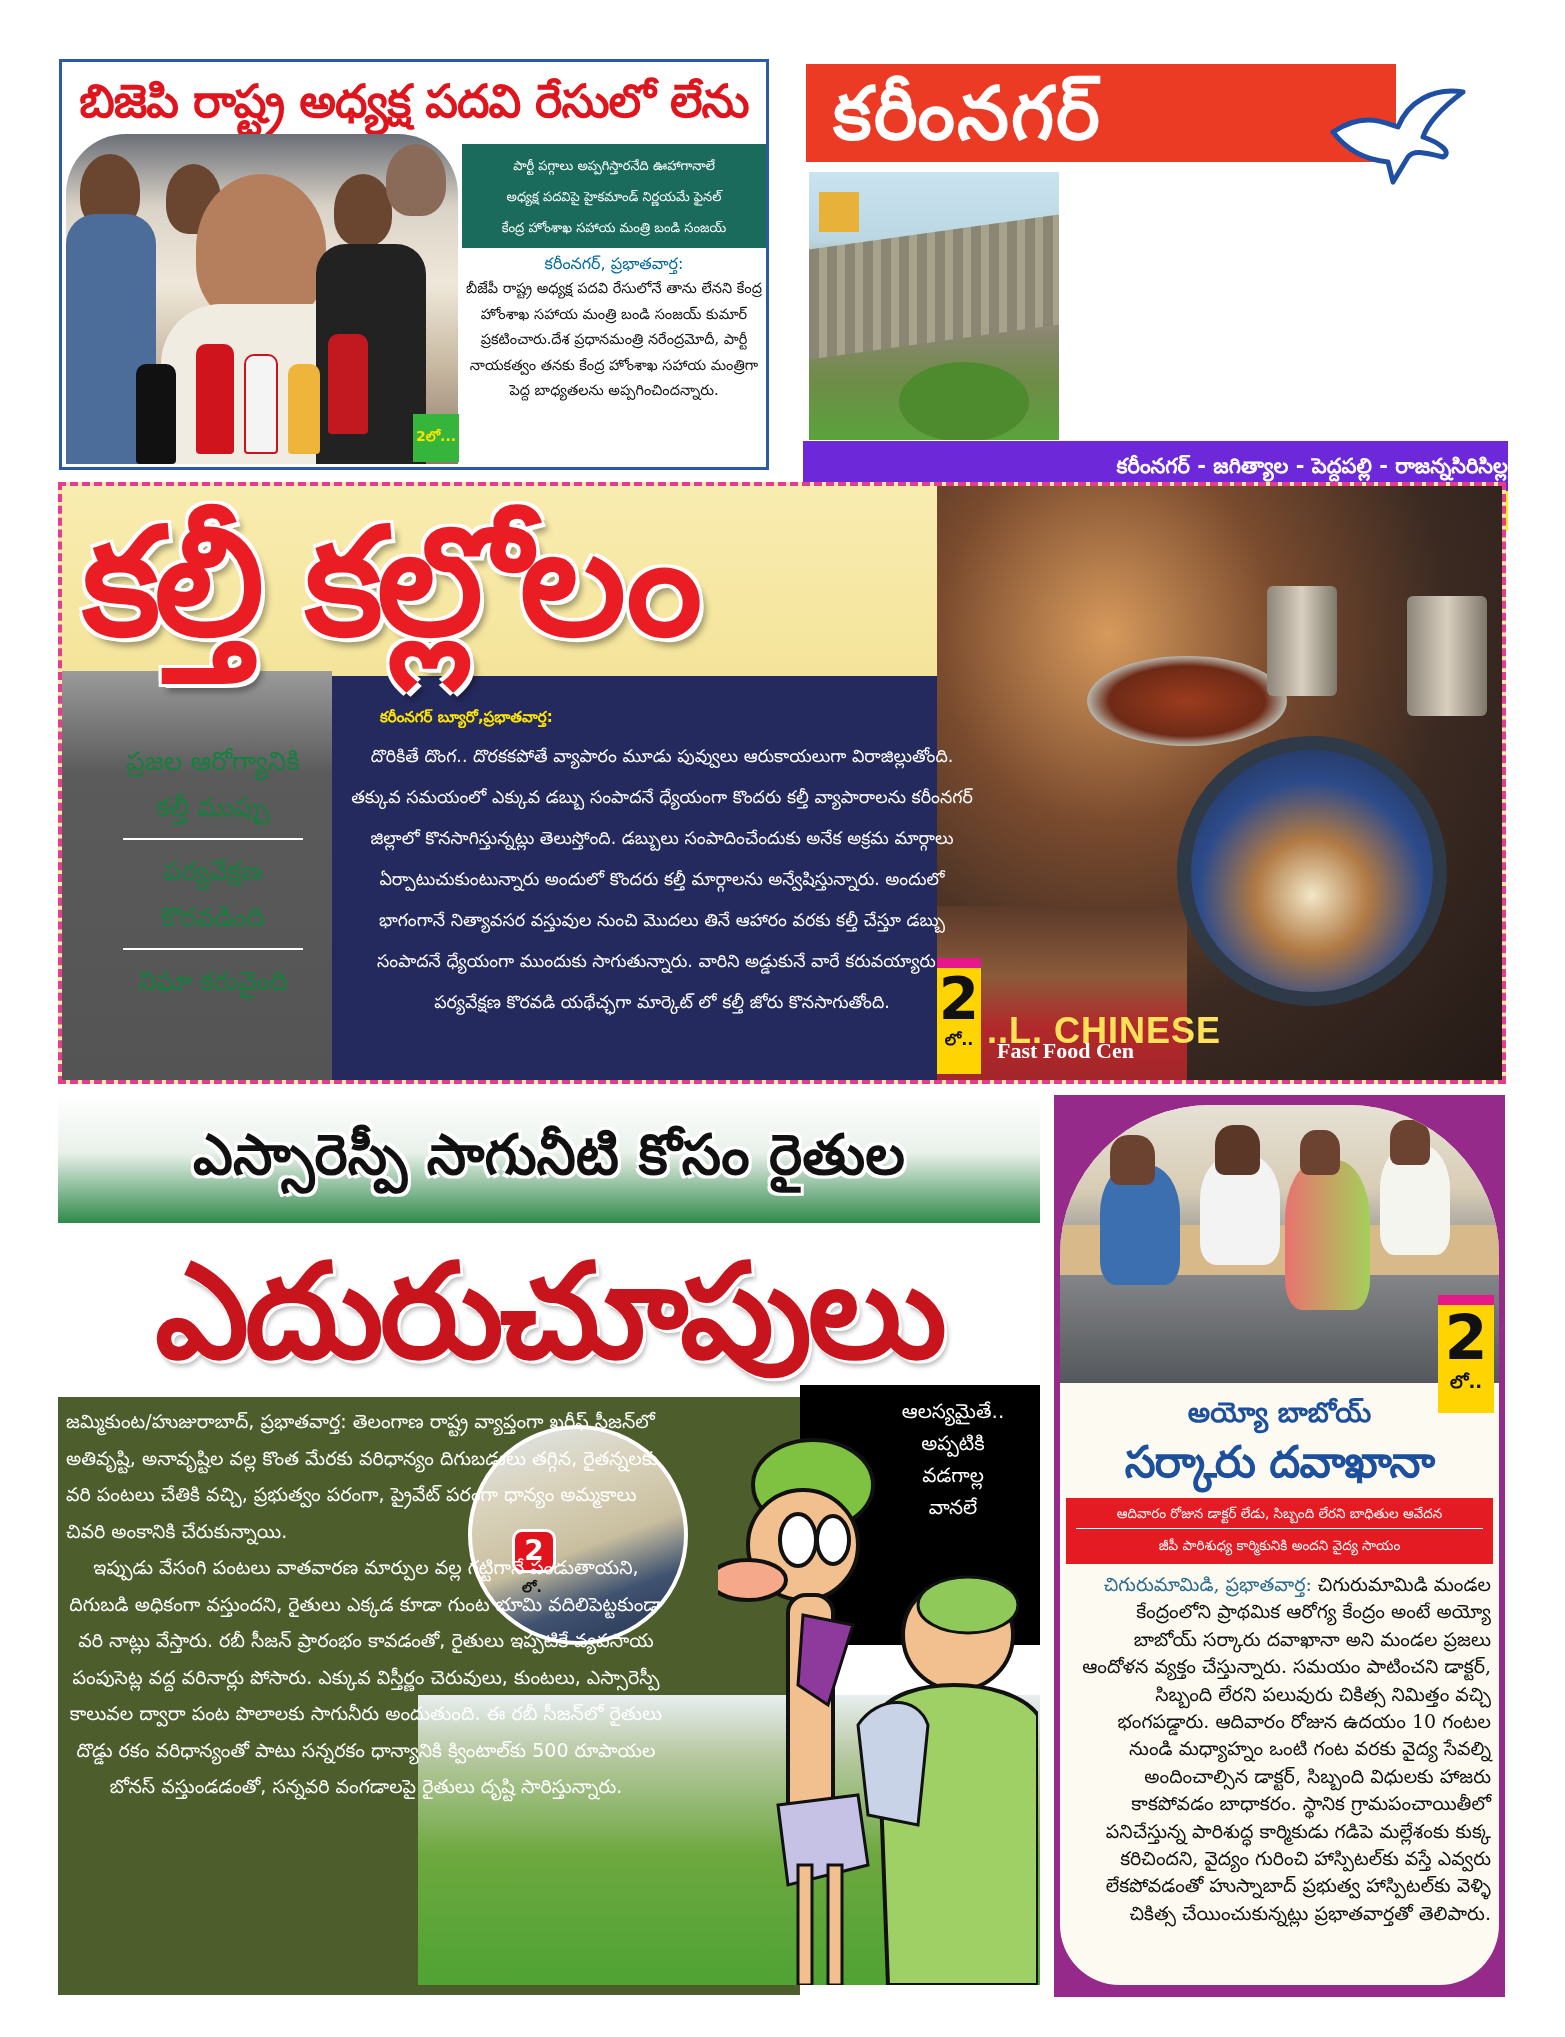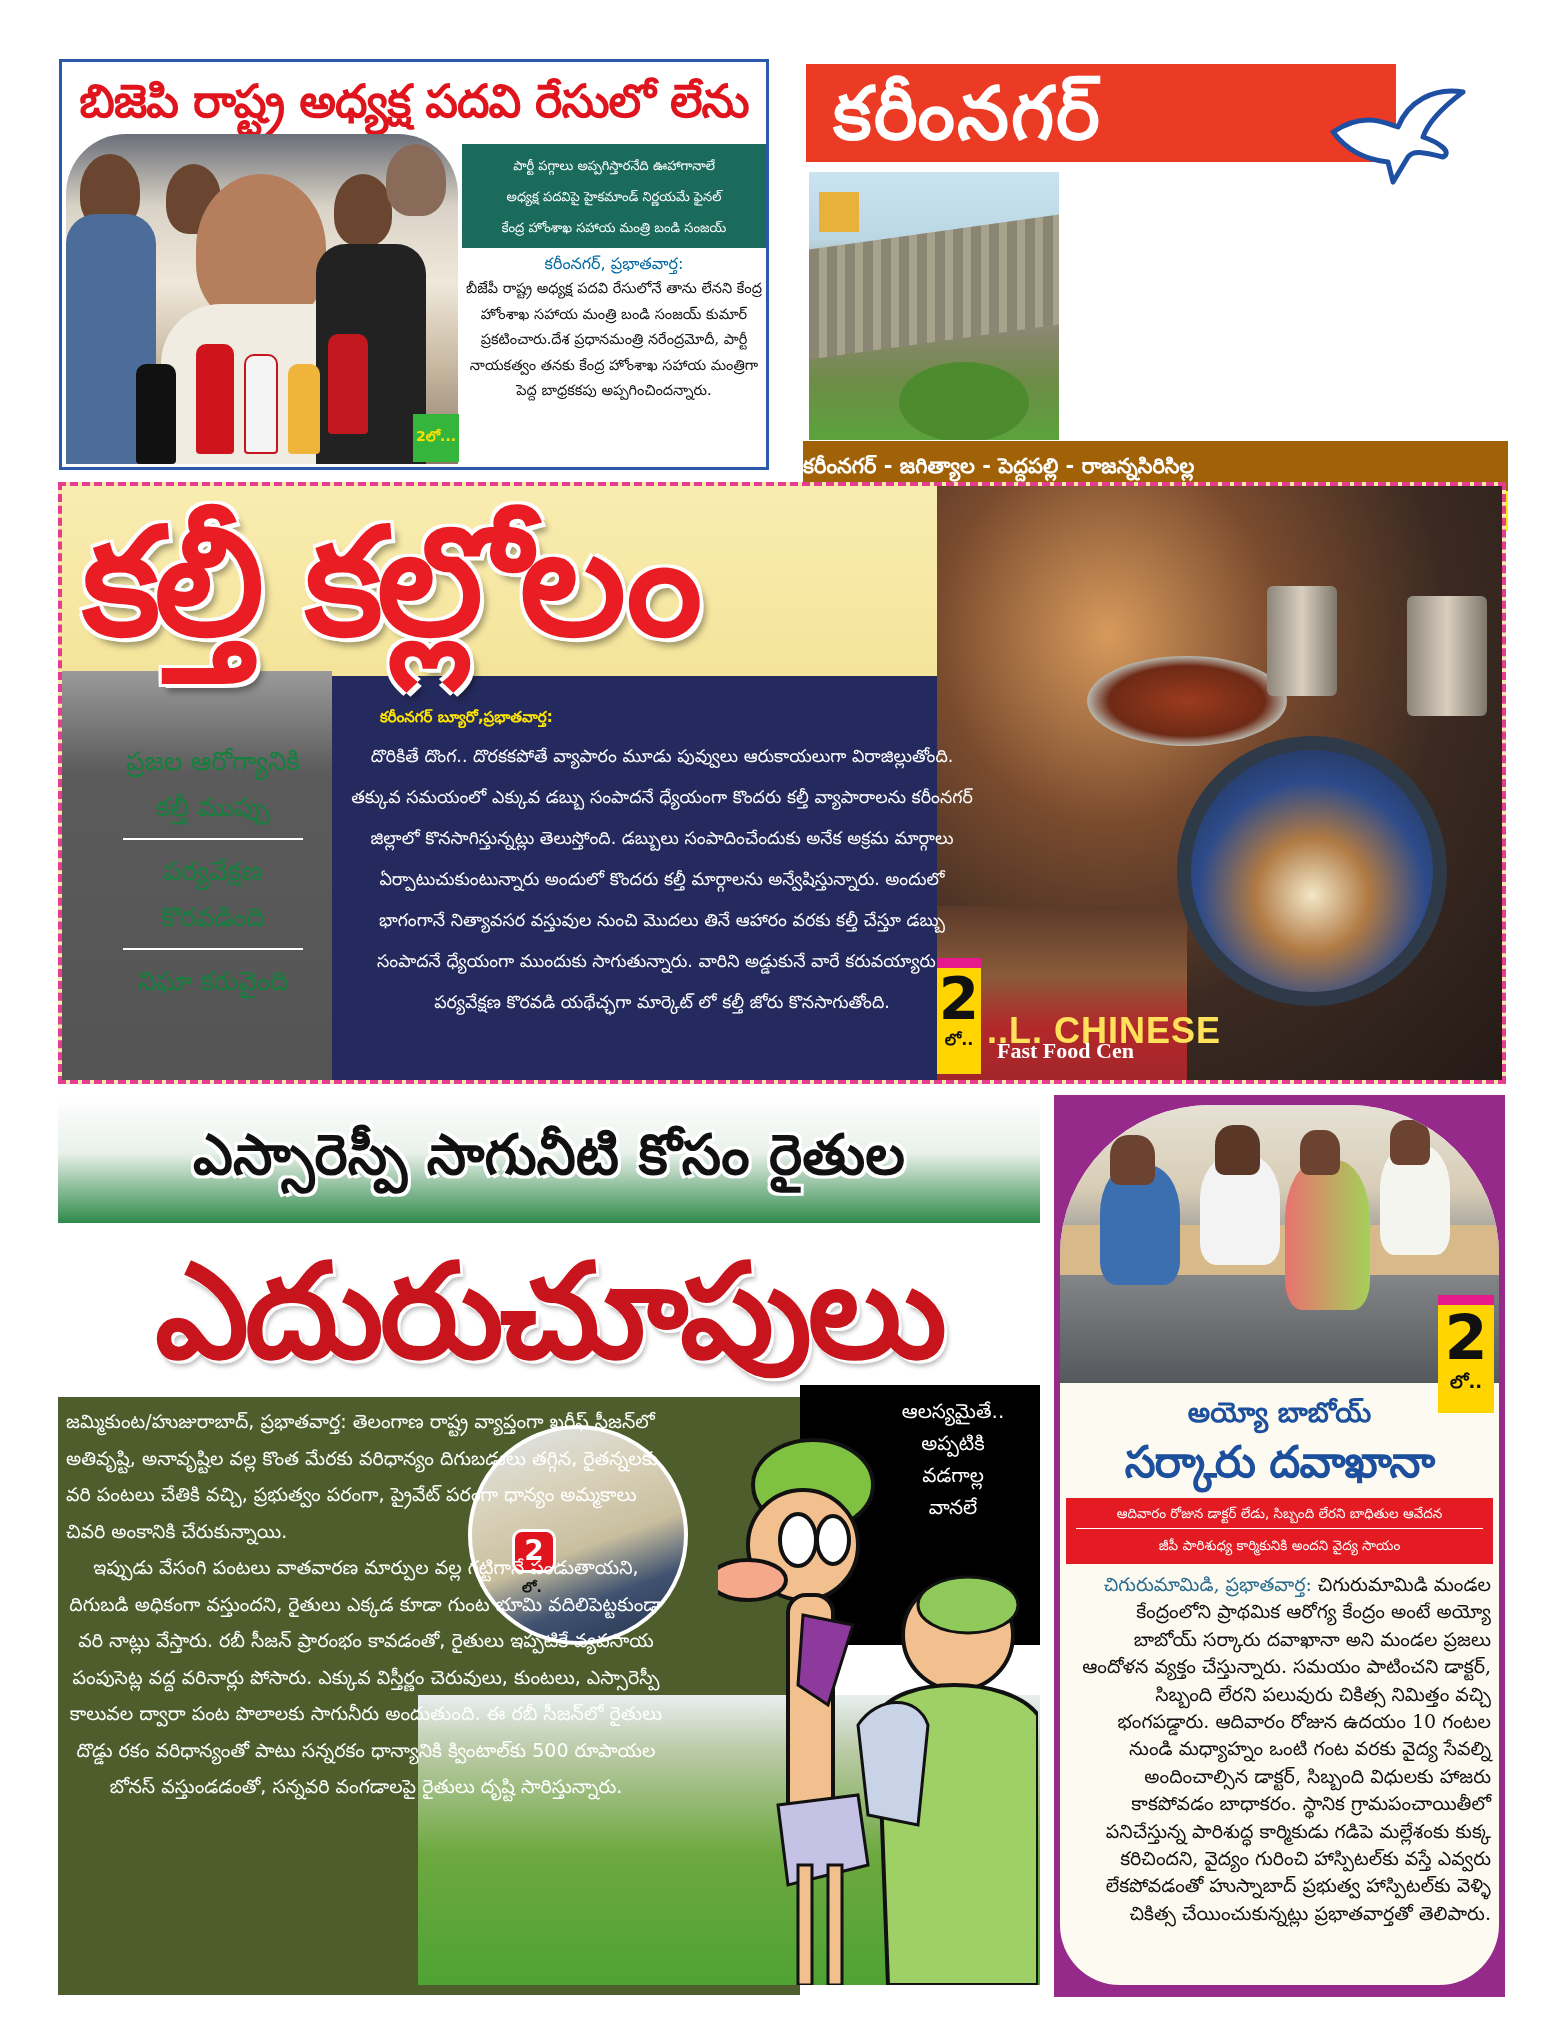--- a/index.html
+++ b/index.html
@@ -21,21 +21,21 @@
   #bjp-body { left: 400px; top: 214px; width: 304px; text-align: center; font-family: "DejaVu Serif", serif; font-size: 14.5px; line-height: 25.5px; color: #111; }
 
   
   #masthead { left: 803px; top: 64px; width: 705px; height: 402px; }
   #mast-red { left: 3px; top: 0; width: 590px; height: 98px; background: #ec3b24; }
   #mast-title { left: 30px; top: 0; height: 98px; line-height: 98px; color: #fff; font-weight: bold; font-size: 74px; letter-spacing: 2px; }
   #mast-bird { left: 520px; top: 18px; width: 150px; height: 110px; }
   #mast-dam { left: 6px; top: 108px; width: 250px; height: 268px;
     background: linear-gradient(180deg, #c9e3f0 0%, #bcd7e4 25%, #a9a28a 40%, #8a8670 60%, #6e8c47 78%, #5aa33c 100%); overflow:hidden; }
   #mast-varta { left: 268px; top: 110px; width: 440px; height: 266px; color: #1f4fa3; font-weight: bold; font-size: 200px; line-height: 260px; letter-spacing: -8px; }
-  #mast-regions { left: 0; top: 377px; width: 705px; height: 50px; background: #a16207; color: #fff; font-weight: bold; font-size: 21px; line-height: 50px; text-align: left; }
+  #mast-regions { left: 0; top: 377px; width: 705px; height: 50px; background: #6d28d9; color: #fff; font-weight: bold; font-size: 21px; line-height: 50px; text-align: right; }
   #mast-dateline { left: 0; top: 427px; width: 705px; height: 40px; background: #fff200; color: #111; font-weight: bold; font-size: 19px; line-height: 40px; }
   #mast-date { left: 12px; }
   #mast-pages { right: 16px; }
 
   
   #kalti { left: 58px; top: 482px; width: 1448px; height: 602px; border: 4px dashed #e43c8f; background: #f6e8a8; overflow: hidden; }
   #kalti-yellow { left: 0; top: 0; width: 890px; height: 190px; background: linear-gradient(180deg,#f9ecb0 0%, #f4e49a 100%); }
   #kalti-gray { left: 0; top: 185px; width: 270px; height: 409px; background: linear-gradient(180deg,#9a9a9a 0%, #5b5b5b 25%, #545454 100%); }
   #kalti-navy { left: 270px; top: 190px; width: 660px; height: 404px; background: #252a5e; }
   #kalti-headline { left: 20px; top: -4px; font-size: 150px; line-height: 200px; font-weight: bold; color: #ea1c24; letter-spacing: -6px;
@@ -119,21 +119,21 @@
     <div class="mic" style="left:262px;top:200px;width:40px;height:100px;background:#c2181f"></div>
   </div>
   <div id="bjp-badge" class="abs">2లో...</div>
 
   <div id="bjp-green" class="abs">
     <div>పార్టీ పగ్గాలు అప్పగిస్తారనేది ఊహాగానాలే</div>
     <div>అధ్యక్ష పదవిపై హైకమాండ్ నిర్ణయమే ఫైనల్</div>
     <div>కేంద్ర హోంశాఖ సహాయ మంత్రి బండి సంజయ్</div>
   </div>
   <div id="bjp-dateline" class="abs">కరీంనగర్, ప్రభాతవార్త:</div>
-  <div id="bjp-body" class="abs">బీజేపీ రాష్ట్ర అధ్యక్ష పదవి రేసులోనే తాను లేనని కేంద్ర హోంశాఖ సహాయ మంత్రి బండి సంజయ్ కుమార్ ప్రకటించారు.దేశ ప్రధానమంత్రి నరేంద్రమోదీ, పార్టీ నాయకత్వం తనకు కేంద్ర హోంశాఖ సహాయ మంత్రిగా పెద్ద బాధ్రకకపు అప్పగించిందన్నారు.</div>
+  <div id="bjp-body" class="abs">బీజేపీ రాష్ట్ర అధ్యక్ష పదవి రేసులోనే తాను లేనని కేంద్ర హోంశాఖ సహాయ మంత్రి బండి సంజయ్ కుమార్ ప్రకటించారు.దేశ ప్రధానమంత్రి నరేంద్రమోదీ, పార్టీ నాయకత్వం తనకు కేంద్ర హోంశాఖ సహాయ మంత్రిగా పెద్ద బాధ్యతలను అప్పగించిందన్నారు.</div>
 </div>
 
 <div id="masthead" class="abs">
   <div id="mast-red" class="abs"></div>
   <div id="mast-title" class="abs">కరీంనగర్</div>
   <svg id="mast-bird" class="abs" viewBox="0 0 150 110">
     <path d="M10 50 C40 30 60 40 75 45 C85 20 110 5 140 10 C120 25 105 40 100 55 C115 60 130 70 120 75 C100 70 90 68 85 75 L70 100 L65 80 C45 78 25 70 10 50 Z" fill="#ffffff" stroke="#1f4fa3" stroke-width="5" stroke-linejoin="round"></path>
   </svg>
   <div id="mast-dam" class="abs">
     <div class="abs" style="left:0;top:60px;width:250px;height:110px;background:repeating-linear-gradient(90deg,#8b8674 0 10px,#a7a28c 10px 18px);transform:skewY(-8deg)"></div>

